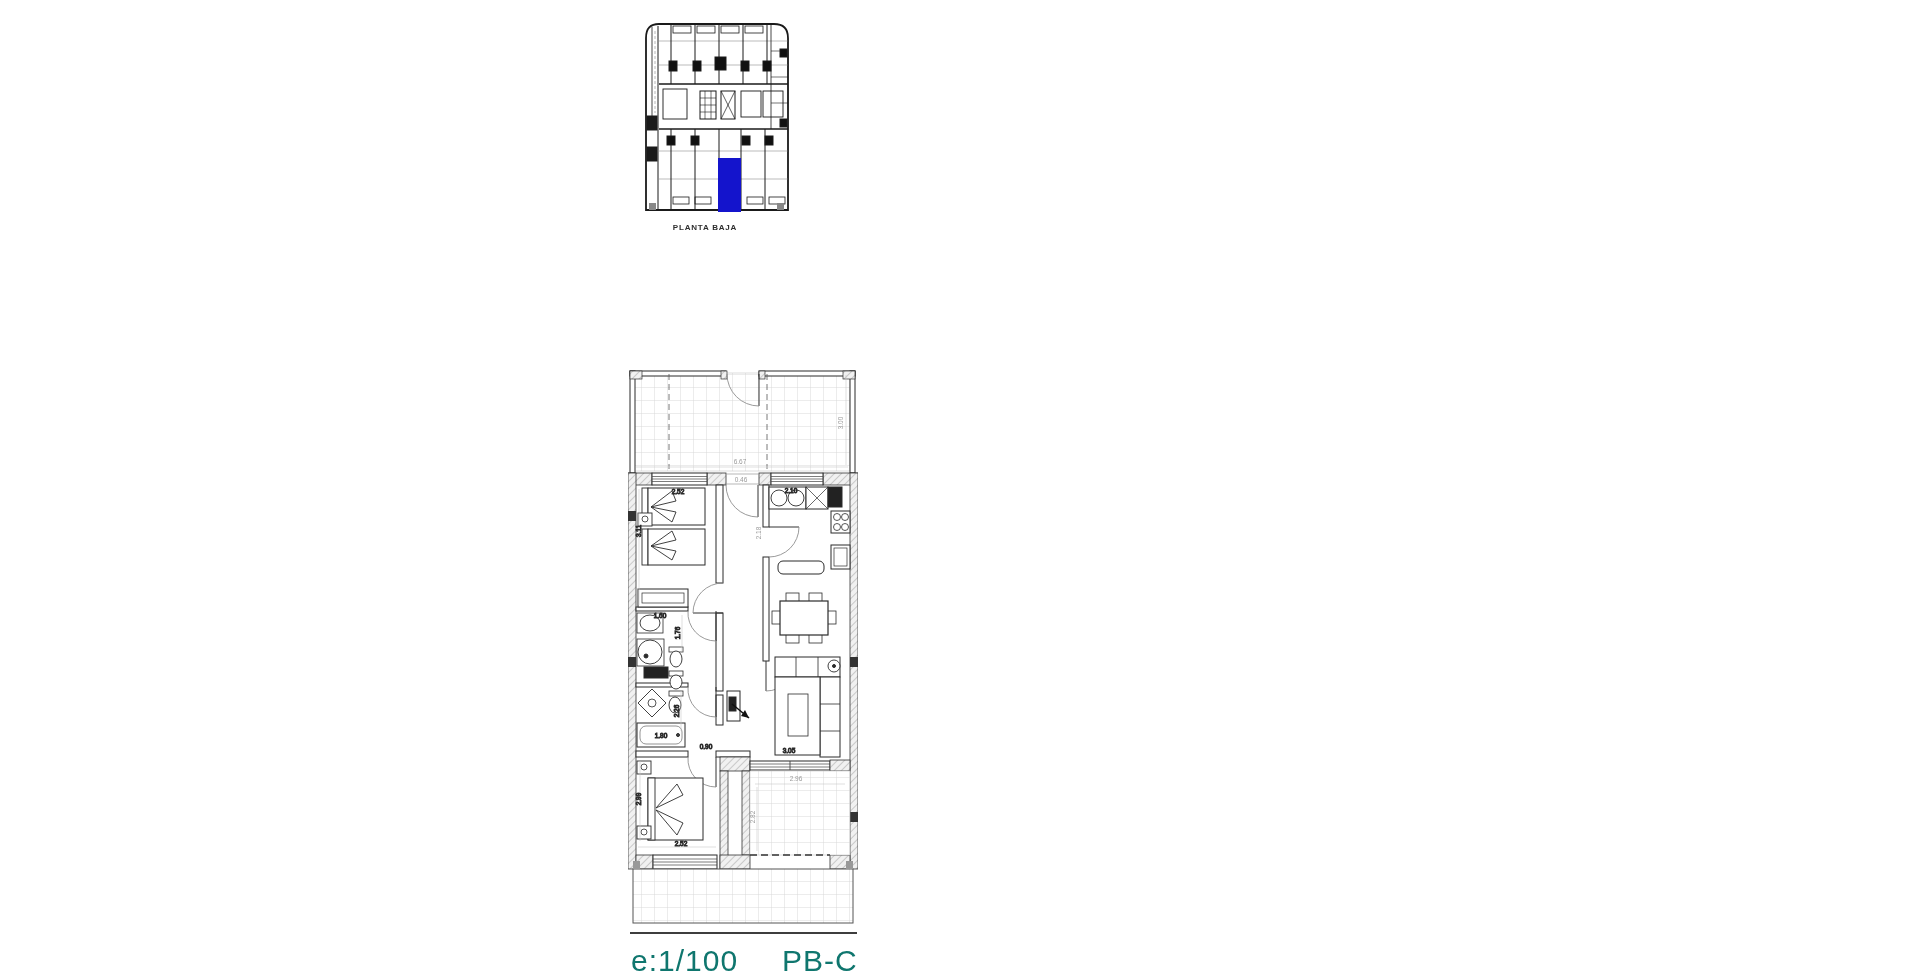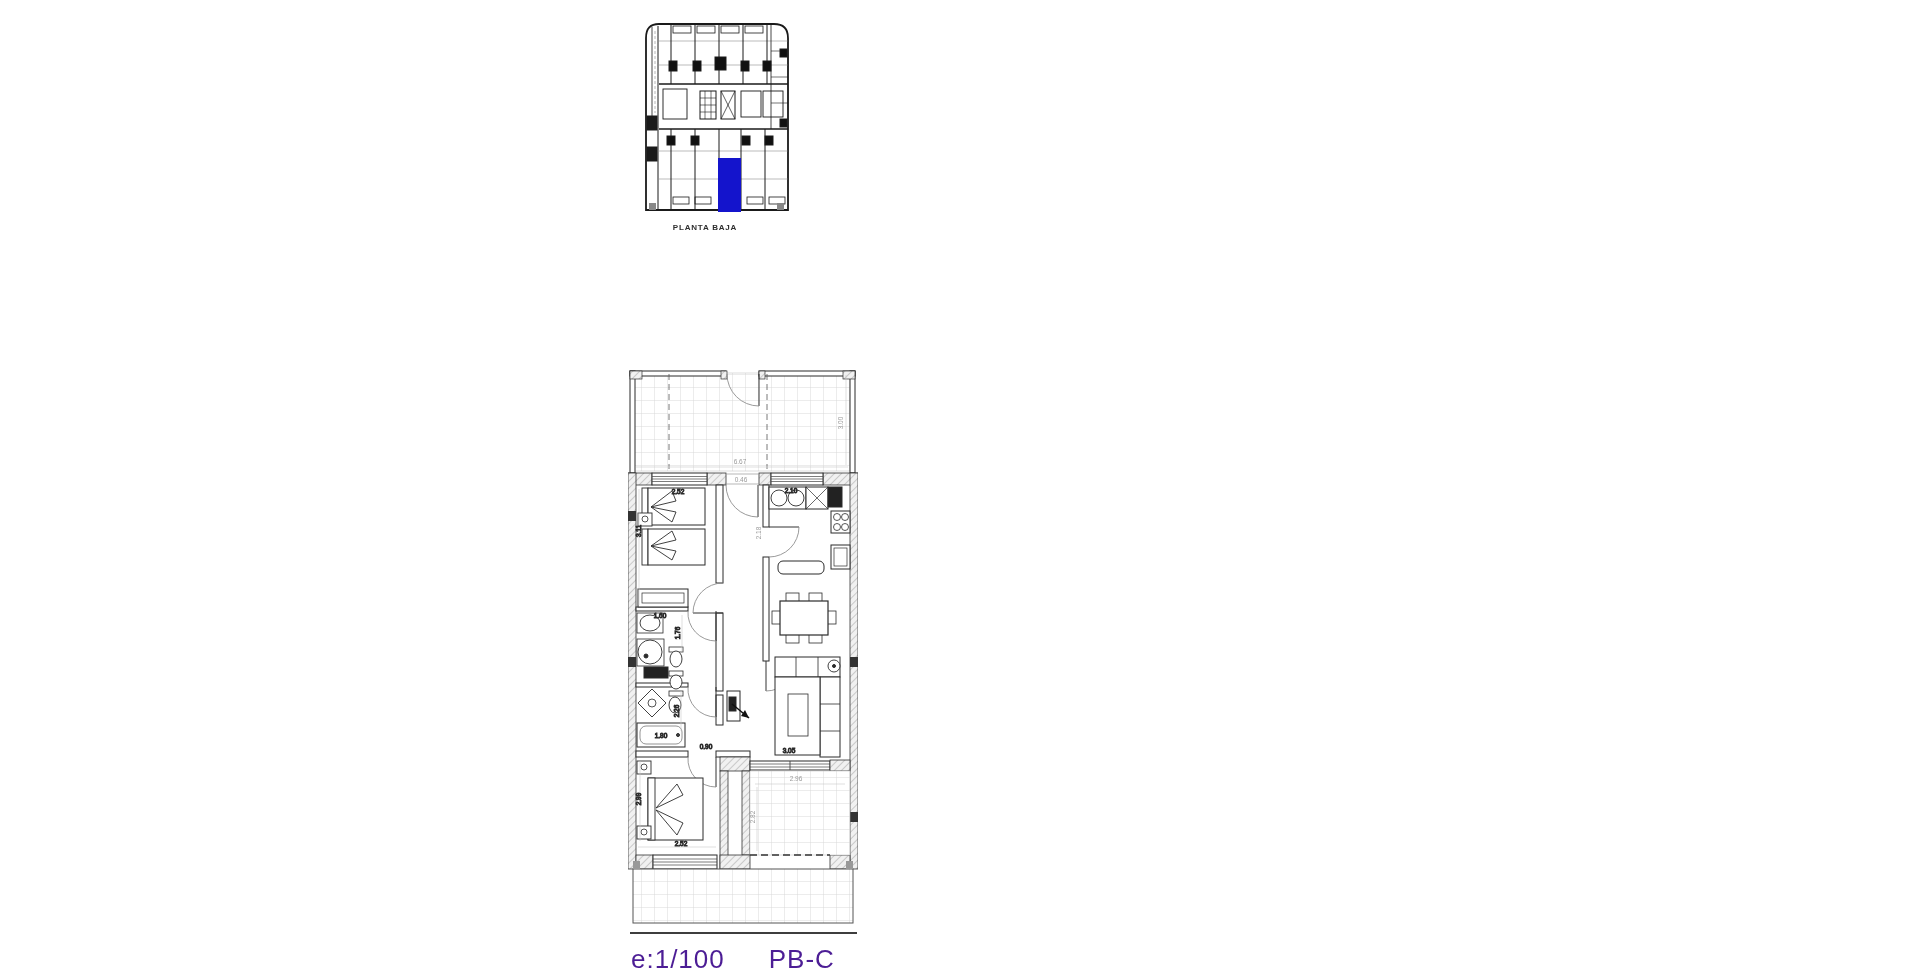--- a/index.html
+++ b/index.html
@@ -6,21 +6,21 @@
   html,body{margin:0;padding:0;background:#ffffff;}
   .canvas{position:relative;width:1700px;height:980px;background:#ffffff;overflow:hidden;
           font-family:"Liberation Sans",sans-serif;text-decoration:underline;}
   figure{margin:0;padding:0;}
   .overview{position:absolute;left:643px;top:21px;width:147px;height:192px;}
   .overview-caption{position:absolute;left:633px;top:223px;width:144px;text-align:center;
           font-size:8px;letter-spacing:.8px;color:#2e2e2e;font-weight:bold;}
   .mainplan{position:absolute;left:628px;top:361px;width:230px;height:565px;}
   .footer-line{position:absolute;left:630px;top:932px;width:227px;height:2px;background:#3d3d3d;}
   .footer-labels{position:absolute;left:631px;top:944px;display:flex;gap:44px;
-          font-size:26px;color:#4c1d95;letter-spacing:1px;}
+          font-size:30px;color:#0f766e;letter-spacing:1px;}
   svg text.dim{font-family:"Liberation Sans",sans-serif;font-size:6.5px;fill:#9a9a9a;}
   svg .thin{stroke:#c9c9c9;stroke-width:.6;}
   svg .arc{fill:none;stroke:#8f8f8f;stroke-width:.9;}
   svg .wl{stroke:#2b2b2b;fill:#ffffff;stroke-width:1;}
 </style>
 </head>
 <body>
 
 <div class="canvas">
 

